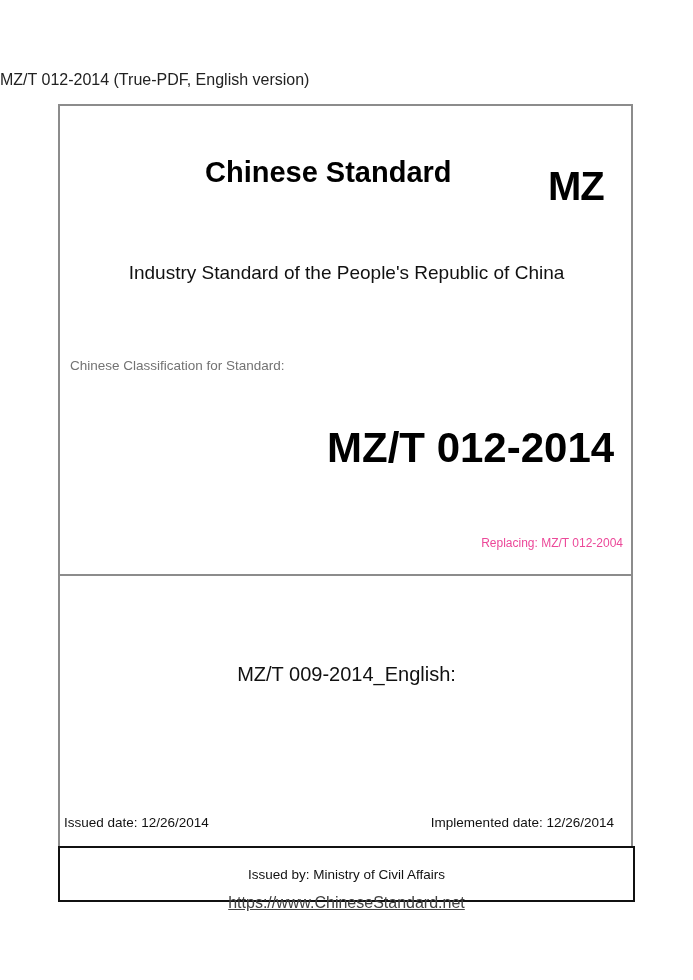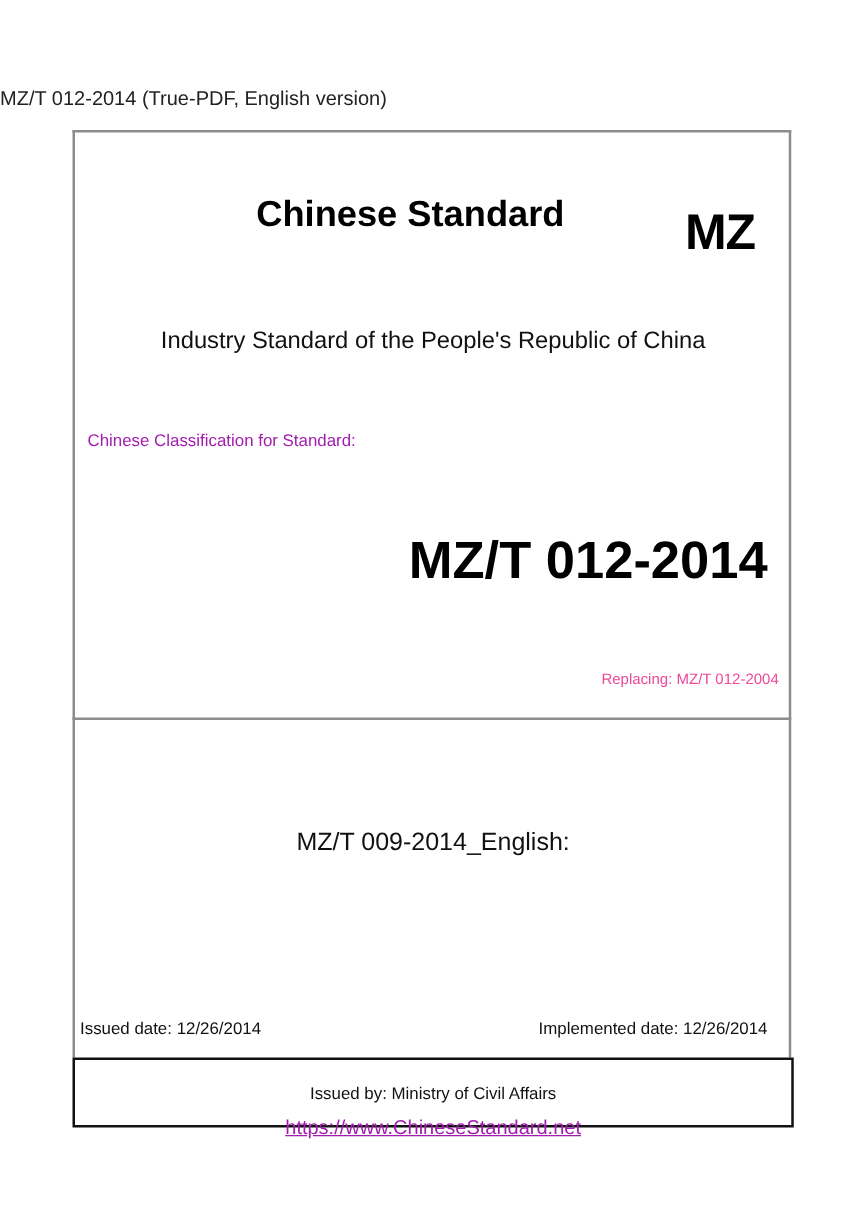--- a/index.html
+++ b/index.html
@@ -3,28 +3,28 @@
 <meta charset="utf-8">
 <style>
   html, body { margin: 0; padding: 0; background: #ffffff; }
   body { width: 693px; height: 980px; position: relative; font-family: "Liberation Sans", sans-serif; color: #000; overflow: hidden; }
   .header-line { position: absolute; top: 71px; left: 0; width: 693px; text-align: left; font-size: 16px; color: #222; }
   .outer-box { position: absolute; left: 58px; top: 104px; width: 575px; height: 742px; border: 2px solid #8c8c8c; border-bottom: none; box-sizing: border-box; }
   .divider { position: absolute; left: 58px; top: 574px; width: 575px; height: 2px; background: #8c8c8c; }
   .title-cs { position: absolute; left: 205px; top: 156px; font-size: 29px; font-weight: bold; }
   .title-mz { position: absolute; left: 548px; top: 150px; font-size: 40px; font-weight: bold; letter-spacing: -1px; margin-top: 14px; }
   .industry { position: absolute; left: 58px; top: 258px; width: 577px; text-align: center; font-size: 19px; color: #111; line-height: 29px; }
-  .classif { position: absolute; left: 70px; top: 345px; font-size: 13.5px; color: #a21caf; }
+  .classif { position: absolute; left: 70px; top: 358px; font-size: 13.5px; color: #737373; }
   .std-number { position: absolute; left: 327px; top: 424px; font-size: 42px; font-weight: bold; }
   .replacing { position: absolute; right: 70px; top: 536px; font-size: 12px; color: #ec4899; }
   .doc-title { position: absolute; left: 58px; top: 660px; width: 577px; text-align: center; font-size: 20px; color: #111; line-height: 28px; }
   .issued-date { position: absolute; left: 64px; top: 815px; font-size: 13.5px; color: #111; }
   .impl-date { position: absolute; right: 79px; top: 815px; font-size: 13.5px; color: #111; }
   .issuer-box { position: absolute; left: 58px; top: 846px; width: 577px; height: 56px; border: 2px solid #111; box-sizing: border-box; display: flex; align-items: center; justify-content: center; font-size: 13.5px; color: #111; }
-  .site-link { position: absolute; left: 0; top: 894px; width: 693px; text-align: center; font-size: 16px; color: #a21caf; }
+  .site-link { position: absolute; left: 0; top: 894px; width: 693px; text-align: center; font-size: 16px; color: #404040; }
   .site-link span { text-decoration: underline; }
 </style>
 </head>
 <body>
 
 <div class="header-line">MZ/T 012-2014 (True-PDF, English version)</div>
 
 <div class="outer-box"></div>
 <div class="divider"></div>
 

